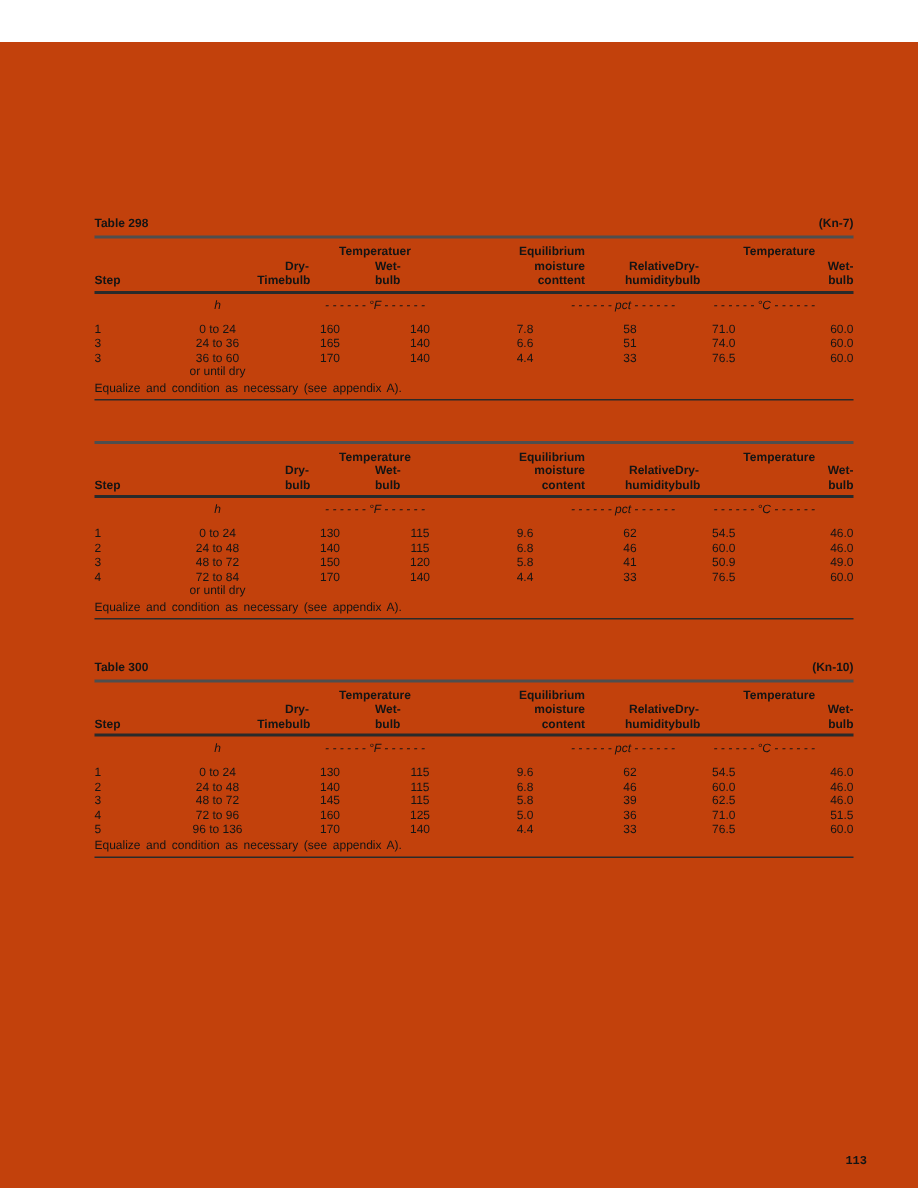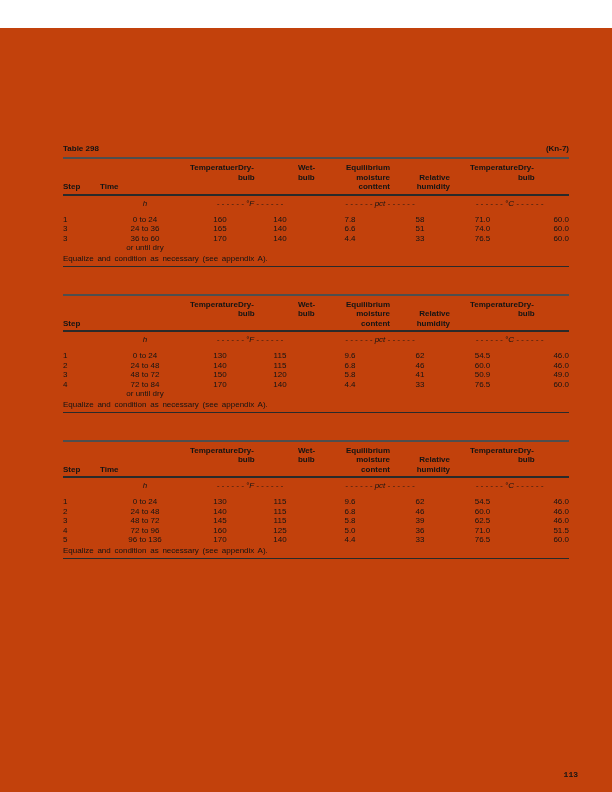--- a/index.html
+++ b/index.html
@@ -28,39 +28,39 @@
   .grid8 { display:grid; grid-template-columns:37px 90px 60px 60px 80px 60px 65px 54px; }
 
   .thead {
     font-weight:bold; font-size:8px; line-height:9.5px;
     padding:4px 0 2px;
     align-items:stretch;
   }
   .thead > * { align-self:end; }
   .hcell { white-space:pre-line; }
   .h-step { text-align:left; }
-  .h-time { text-align:left; }
+  .h-time { text-align:right; }
   .h-emc, .h-rh { text-align:right; }
   .tgroup {
     grid-column:span 2;
     align-self:stretch;
-    display:flex; justify-content:space-between;
+    display:flex; flex-direction:column; justify-content:space-between;
   }
   .grp-label { text-align:center; }
   .grp-c .grp-label { padding-left:20px; }
   .subcols { display:grid; }
   .grp-f .subcols { grid-template-columns:60px 60px; }
   .grp-c .subcols { grid-template-columns:65px 54px; }
   .sub { text-align:left; white-space:pre-line; }
   .grp-c .sub.sub-wet { text-align:right; }
 
   .tunits { font-size:8px; font-style:italic; line-height:10px; padding-top:3px; }
   .u-h   { grid-column:2; text-align:center; }
   .u-f   { grid-column:3 / span 2; text-align:center; }
-  .u-pct { grid-column:5 / span 2; text-align:center; }
+  .u-pct { grid-column:5 / span 2; text-align:right; }
   .u-c   { grid-column:7 / span 2; text-align:center; }
 
   .tbody { padding-top:6px; font-size:8px; }
   .trow { display:grid; grid-template-columns:37px 90px 60px 60px 80px 60px 65px 54px; line-height:9.5px; }
   .tcell { text-align:center; white-space:pre-line; }
   .tcell:first-child { text-align:left; }
   .tcell:last-child { text-align:right; }
 
   .tfoot { font-size:8px; line-height:10px; padding-top:1px; word-spacing:1.5px; }
 
@@ -229,20 +229,24 @@
             <div class="tcell">33</div>
             <div class="tcell">76.5</div>
             <div class="tcell">60.0</div>
           </div>
         </div>
       <div class="tfoot">Equalize and condition as necessary (see appendix A).</div>
       <div class="rule rule-bottom"></div>
     </section>
 
     <section class="dtable">
+      <div class="ttitle">
+        <span>Table 300</span>
+        <span>(Kn-10)</span>
+      </div>
       <div class="rule rule-title"></div>
       <div class="thead grid8">
         <div class="hcell h-step">Step</div>
         <div class="hcell h-time">Time</div>
         <div class="tgroup grp-f">
           <div class="grp-label">Temperature</div>
           <div class="subcols">
             <div class="sub">Dry-
 bulb</div>
             <div class="sub sub-wet">Wet-

